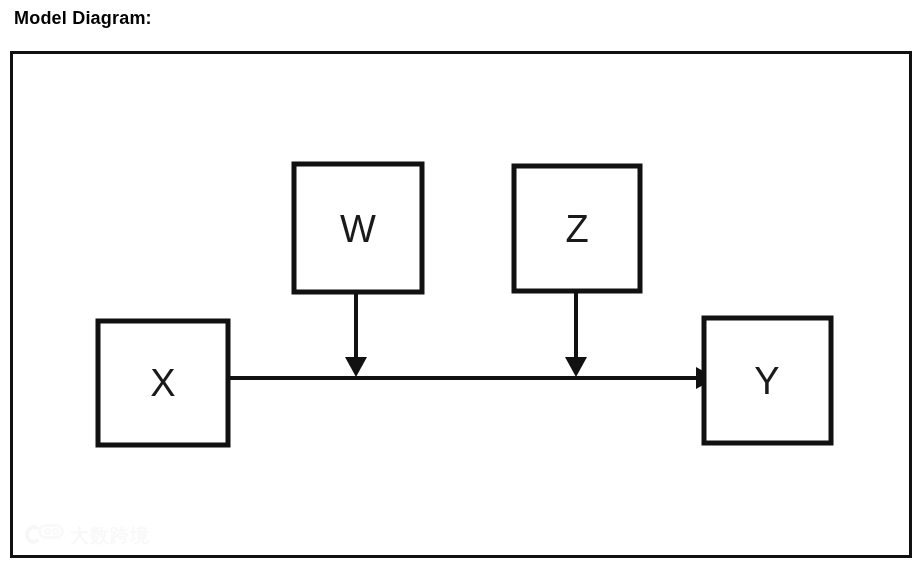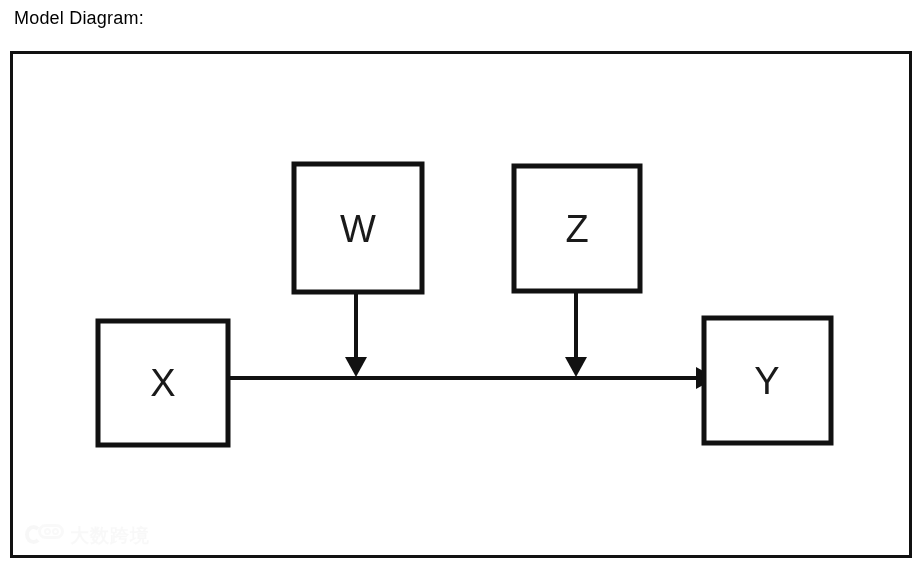--- a/index.html
+++ b/index.html
@@ -15,21 +15,21 @@
     font-family: "Liberation Sans", sans-serif;
     -webkit-font-smoothing: antialiased;
   }
 
   
   #page-title {
     position: absolute;
     left: 14px;
     top: 6px;
     font-size: 18px;
-    font-weight: normal;
+    font-weight: bold;
     color: #000000;
     letter-spacing: 0.2px;
     line-height: 24px;
     white-space: nowrap;
   }
 
   
   #diagram-frame {
     position: absolute;
     left: 10px;

